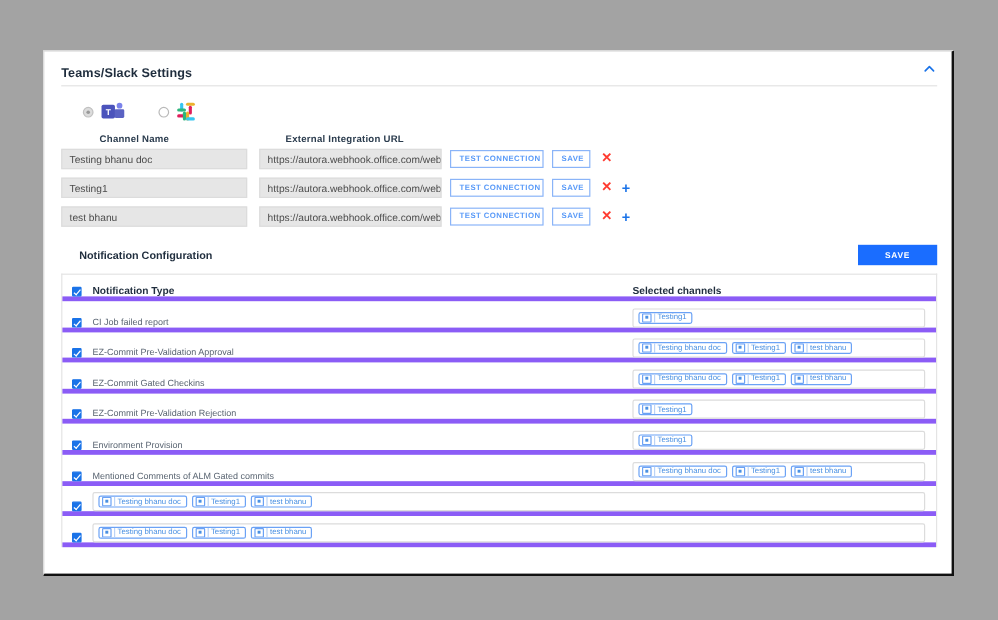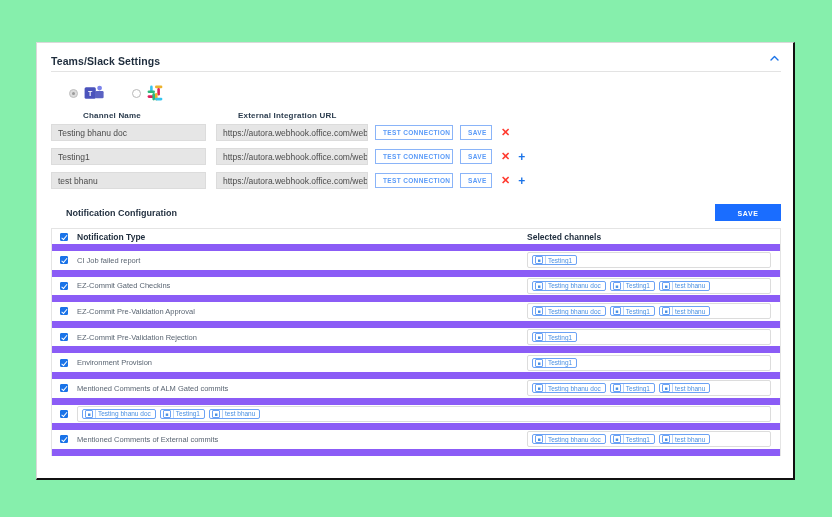--- a/index.html
+++ b/index.html
@@ -10,21 +10,21 @@
     height: 517px;
     overflow: hidden;
     font-family: "Liberation Sans", sans-serif;
     -webkit-font-smoothing: antialiased;
   }
 
   .page {
     position: relative;
     width: 832px;
     height: 517px;
-    background: #86efac;
+    background: #a3a3a3;
   }
 
   
   .card {
     position: absolute;
     left: 36px;
     top: 42px;
     width: 759px;
     height: 438px;
     background: #ffffff;
@@ -217,22 +217,22 @@
 
   .tbl {
     margin: 0 12px 0 14px;
     border: 1px solid #e4e4e4;
     border-bottom: none;
     box-sizing: border-box;
   }
 
   .trow {
     display: flex;
-    align-items: center;
-    border-bottom: 7px solid #8b5cf6;
+    align-items: flex-end;
+    border-bottom: 4px solid #8b5cf6;
     min-height: 25.6px;
     box-sizing: border-box;
     padding: 0 9px 0 8px;
   }
   .trow.head { min-height: 22px; }
 
   .cb {
     width: 8px; height: 8px;
     background: #1a73e8;
     border: 1px solid #1a73e8;
@@ -424,112 +424,111 @@
             <span class="td-label">CI Job failed report</span>
             <div class="chipbox">
               <span class="chip">
                 <span class="chip-x">■</span>
                 <span class="chip-label">Testing1</span>
               </span>
             </div>
           </div>
           <div class="trow">
             <span class="cb"></span>
+            <span class="td-label">EZ-Commit Pre-Validation Approval</span>
+            <div class="chipbox">
+              <span class="chip">
+                <span class="chip-x">■</span>
+                <span class="chip-label">Testing bhanu doc</span>
+              </span>
+              <span class="chip">
+                <span class="chip-x">■</span>
+                <span class="chip-label">Testing1</span>
+              </span>
+              <span class="chip">
+                <span class="chip-x">■</span>
+                <span class="chip-label">test bhanu</span>
+              </span>
+            </div>
+          </div>
+          <div class="trow">
+            <span class="cb"></span>
             <span class="td-label">EZ-Commit Gated Checkins</span>
             <div class="chipbox">
               <span class="chip">
                 <span class="chip-x">■</span>
                 <span class="chip-label">Testing bhanu doc</span>
               </span>
               <span class="chip">
                 <span class="chip-x">■</span>
                 <span class="chip-label">Testing1</span>
               </span>
               <span class="chip">
                 <span class="chip-x">■</span>
                 <span class="chip-label">test bhanu</span>
               </span>
             </div>
           </div>
           <div class="trow">
             <span class="cb"></span>
-            <span class="td-label">EZ-Commit Pre-Validation Approval</span>
+            <span class="td-label">EZ-Commit Pre-Validation Rejection</span>
+            <div class="chipbox">
+              <span class="chip">
+                <span class="chip-x">■</span>
+                <span class="chip-label">Testing1</span>
+              </span>
+            </div>
+          </div>
+          <div class="trow">
+            <span class="cb"></span>
+            <span class="td-label">Environment Provision</span>
+            <div class="chipbox">
+              <span class="chip">
+                <span class="chip-x">■</span>
+                <span class="chip-label">Testing1</span>
+              </span>
+            </div>
+          </div>
+          <div class="trow">
+            <span class="cb"></span>
+            <span class="td-label">Mentioned Comments of ALM Gated commits</span>
             <div class="chipbox">
               <span class="chip">
                 <span class="chip-x">■</span>
                 <span class="chip-label">Testing bhanu doc</span>
               </span>
               <span class="chip">
                 <span class="chip-x">■</span>
                 <span class="chip-label">Testing1</span>
               </span>
               <span class="chip">
                 <span class="chip-x">■</span>
                 <span class="chip-label">test bhanu</span>
               </span>
             </div>
           </div>
           <div class="trow">
             <span class="cb"></span>
-            <span class="td-label">EZ-Commit Pre-Validation Rejection</span>
-            <div class="chipbox">
-              <span class="chip">
-                <span class="chip-x">■</span>
-                <span class="chip-label">Testing1</span>
-              </span>
-            </div>
-          </div>
-          <div class="trow">
-            <span class="cb"></span>
-            <span class="td-label">Environment Provision</span>
-            <div class="chipbox">
-              <span class="chip">
-                <span class="chip-x">■</span>
-                <span class="chip-label">Testing1</span>
-              </span>
-            </div>
-          </div>
-          <div class="trow">
-            <span class="cb"></span>
-            <span class="td-label">Mentioned Comments of ALM Gated commits</span>
             <div class="chipbox">
               <span class="chip">
                 <span class="chip-x">■</span>
                 <span class="chip-label">Testing bhanu doc</span>
               </span>
               <span class="chip">
                 <span class="chip-x">■</span>
                 <span class="chip-label">Testing1</span>
               </span>
               <span class="chip">
                 <span class="chip-x">■</span>
                 <span class="chip-label">test bhanu</span>
               </span>
             </div>
           </div>
           <div class="trow">
             <span class="cb"></span>
-            <div class="chipbox">
-              <span class="chip">
-                <span class="chip-x">■</span>
-                <span class="chip-label">Testing bhanu doc</span>
-              </span>
-              <span class="chip">
-                <span class="chip-x">■</span>
-                <span class="chip-label">Testing1</span>
-              </span>
-              <span class="chip">
-                <span class="chip-x">■</span>
-                <span class="chip-label">test bhanu</span>
-              </span>
-            </div>
-          </div>
-          <div class="trow">
-            <span class="cb"></span>
-            <span class="td-label">Mentioned Comments of External commits</span>
             <div class="chipbox">
               <span class="chip">
                 <span class="chip-x">■</span>
                 <span class="chip-label">Testing bhanu doc</span>
               </span>
               <span class="chip">
                 <span class="chip-x">■</span>
                 <span class="chip-label">Testing1</span>
               </span>
               <span class="chip">

